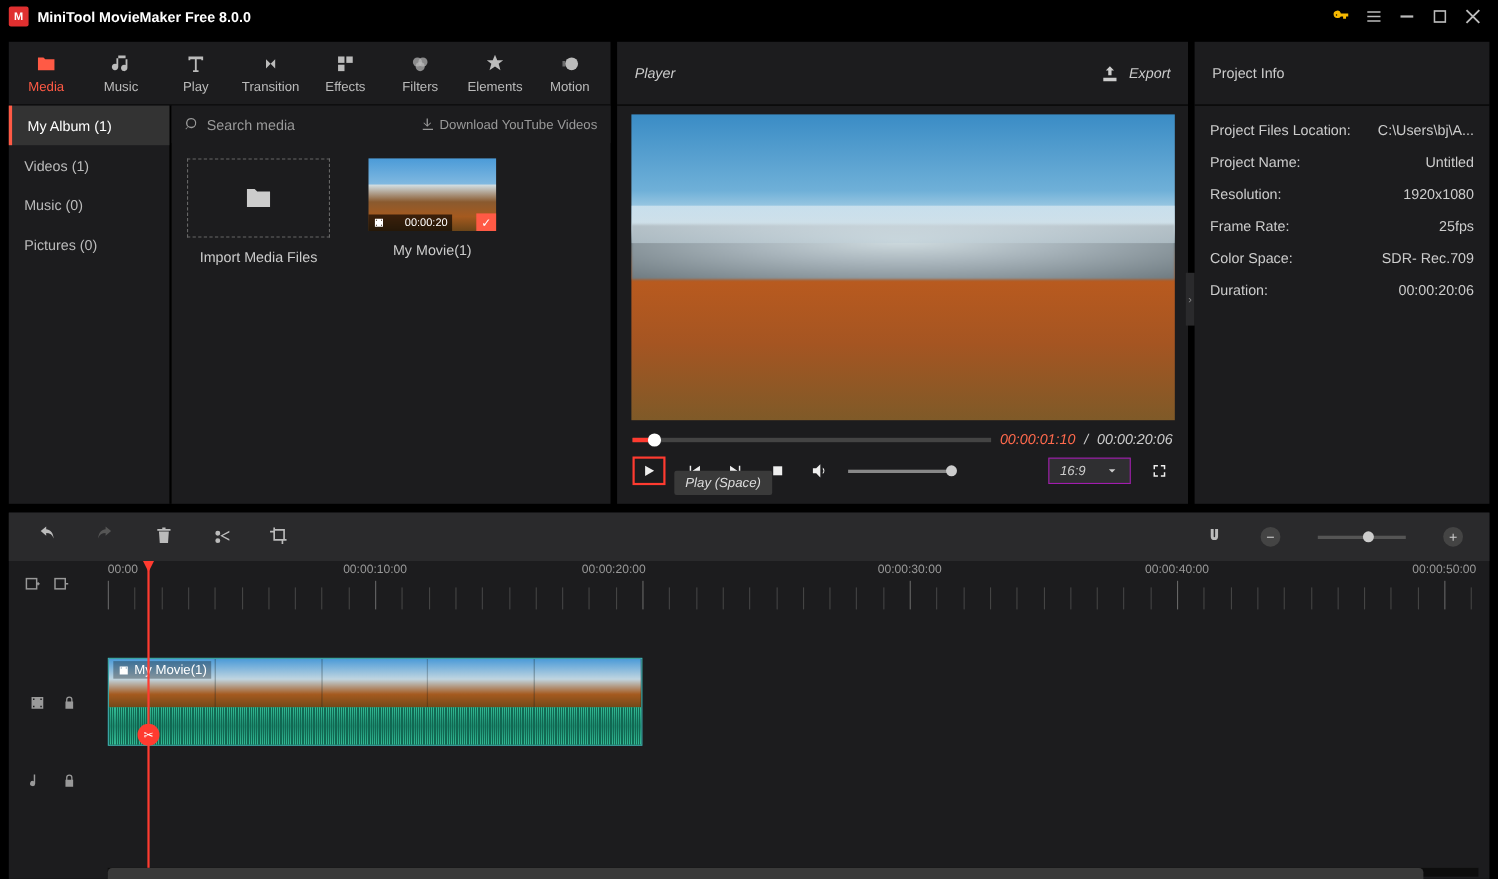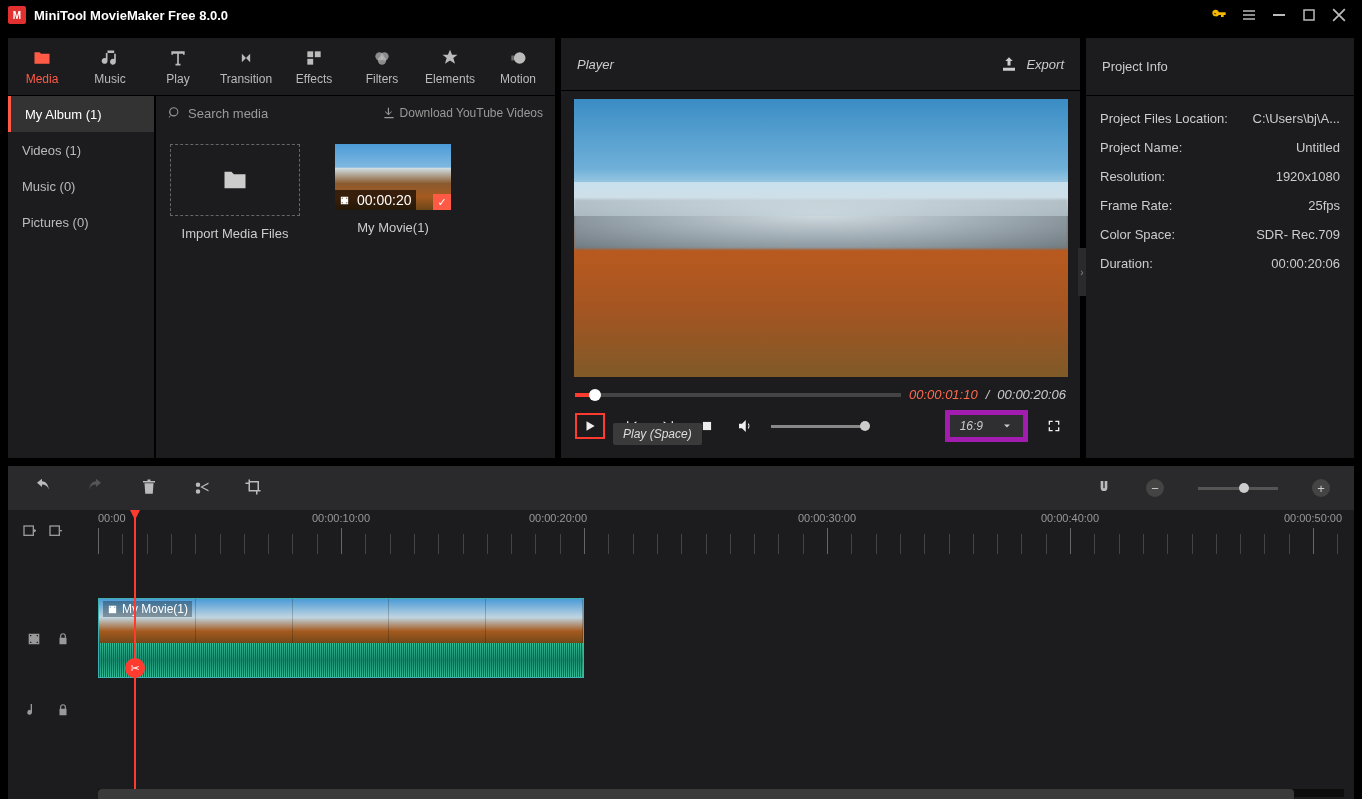--- a/index.html
+++ b/index.html
@@ -29,21 +29,21 @@
   .media-side .item.active { background:#333; border-left:3px solid #ff5a45; color:#fff; }
 
   .media-main { flex:1; display:flex; flex-direction:column; }
   .media-head { height: 34px; display:flex; align-items:center; padding: 0 12px; gap:10px; color:#999; background:#1c1c1e; }
   .media-head .search { flex:1; display:flex; align-items:center; gap:6px; font-size:13px;text-align:center; }
   .media-head .dl { display:flex;align-items:flex-start;gap:4px; font-size:12px; cursor:pointer; }
   .media-grid { flex:1; padding: 14px; display:flex; gap:28px; align-items:flex-start; }
   .media-card { width: 130px; display:flex; flex-direction:column; align-items:center; gap:10px; color:#ccc; font-size:13px; }
   .import-box { width:130px; height:72px; border:1px dashed #666; display:flex; align-items:center; justify-content:center; cursor:pointer; }
   .thumb { width:116px; height:66px; background: linear-gradient(to bottom, #4b9bd8 0%, #7fb8e0 35%, #d0dce0 37%, #8a5a2f 60%, #a55a1f 80%, #6b4518 100%); position:relative; }
-  .thumb .dur { position:absolute; left:0; bottom:0; background:rgba(0,0,0,.65); color:#fff; font-size:14px; padding:2px 4px; display:flex; align-items:center; gap:7px; }
+  .thumb .dur { position:absolute; left:0; bottom:0; background:rgba(0,0,0,.65); color:#fff; font-size:10px; padding:2px 4px; display:flex; align-items:center; gap:18px; }
   .thumb .check { position:absolute; right:0; bottom:0; width:18px; height:16px; background:#ff5a45; display:flex;align-items:center;justify-content:center;color:#fff;font-size:11px; }
 
   
   .player-panel { flex:1; background:#1c1c1e; display:flex; flex-direction:column;font-style:italic; }
   .panel-head { height:58px; display:flex; align-items:center; padding:0 16px; color:#ccc; border-bottom:1px solid #000; }
   .panel-head .spacer { flex:1; }
   .export-btn { display:flex; align-items:center; gap:8px; cursor:pointer; }
   .preview-wrap { flex:1; display:flex; flex-direction:column; align-items:center; justify-content:flex-start; padding: 8px 12px 4px; }
   .preview { width: 494px; height: 278px; background: linear-gradient(to bottom, #3a8cc5 0%, #6fb0d8 25%, #c8e0ec 36%, #c0d5e0 38%, #5a6a70 42%, #b85a1f 55%, #a55522 75%, #7f5a28 100%); position:relative; overflow:hidden; }
   .preview::before{content:"";position:absolute;top:36%;left:0;right:0;height:18%;background:radial-gradient(ellipse at 50% 30%, #d0dce0 0%, #a9b5bc 40%, #6e7a80 100%);filter:blur(1px);}
@@ -55,21 +55,21 @@
   .progress-bar .knob { position:absolute; left:6%; top:50%; width:12px;height:12px;border-radius:50%;background:#fff;transform:translate(-50%,-50%); }
   .time-cur { color:#ff6a4d; }
   .time-tot { color:#ccc; }
 
   .player-ctrls { width:100%; padding:8px 2px 12px; display:flex; align-items:center; gap:14px; }
   .pbtn { width:24px;height:24px; display:flex;align-items:center;justify-content:center; color:#eee; cursor:pointer; }
   .pbtn.play { border:2px solid #ff3b30; width:30px;height:26px; }
   .vol-bar { width:94px; height:3px; background:#888; position:relative; }
   .vol-bar .knob { position:absolute; right:0; top:50%; width:10px;height:10px;border-radius:50%;background:#ccc;transform:translate(50%,-50%); }
   .player-ctrls .spacer { flex:1; }
-  .ratio-sel { background:#2f2f31; padding:4px 10px; display:flex;align-items:center;gap:18px;color:#ccc;cursor:pointer; font-size:12px; border:5px solid #a21caf; }
+  .ratio-sel { background:#2f2f31; padding:4px 10px; display:flex;align-items:center;gap:18px;color:#ccc;cursor:pointer; font-size:12px; border:1px solid #a21caf; }
   .tooltip { position:absolute; background:#3a3a3a; color:#ddd; padding:4px 10px; font-size:12px; border-radius:2px; }
 
   
   .info-panel { width: 268px; background:#1c1c1e; display:flex; flex-direction:column; position:relative; }
   .info-body { padding:8px 14px; font-size:13px; }
   .info-row { display:flex; padding:7px 0; }
   .info-row .k { flex:1; color:#ccc; }
   .info-row .v { color:#ccc; }
   .expand-handle { position:absolute; left:-8px; top:50%; width:8px; height:48px; background:#2a2a2c; display:flex;align-items:center;justify-content:center;color:#888;cursor:pointer;font-size:10px; }
 

